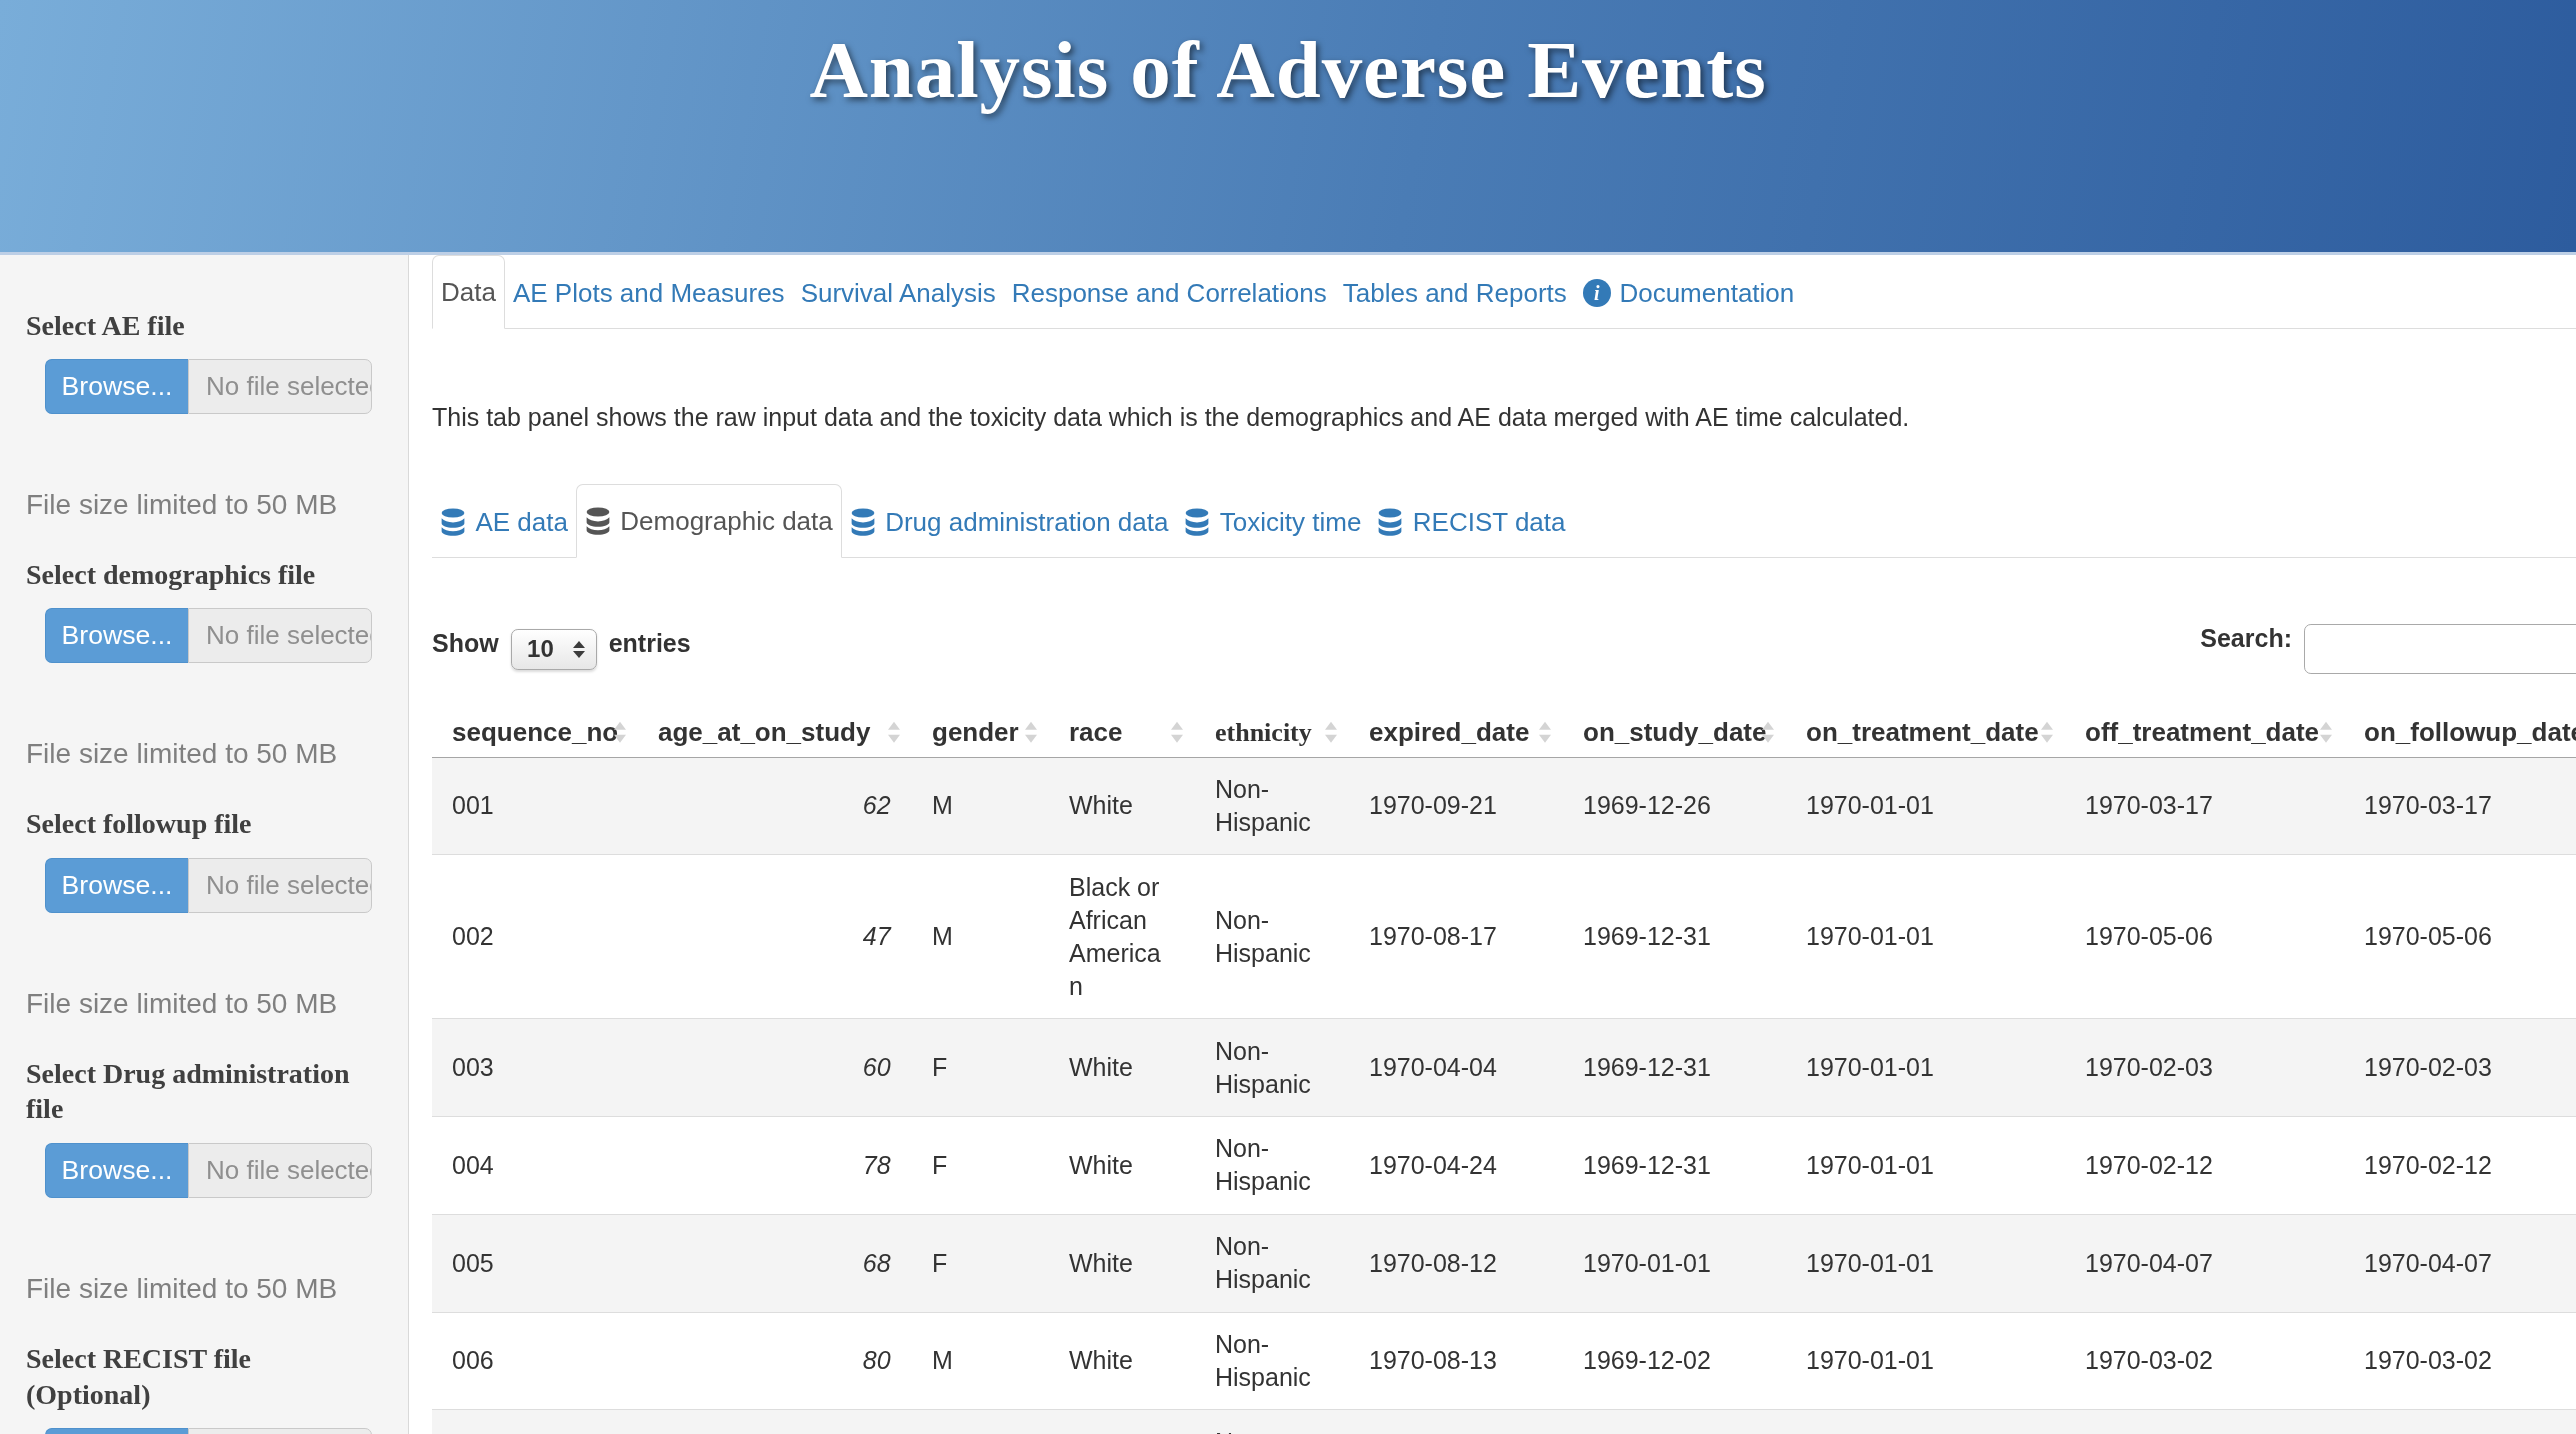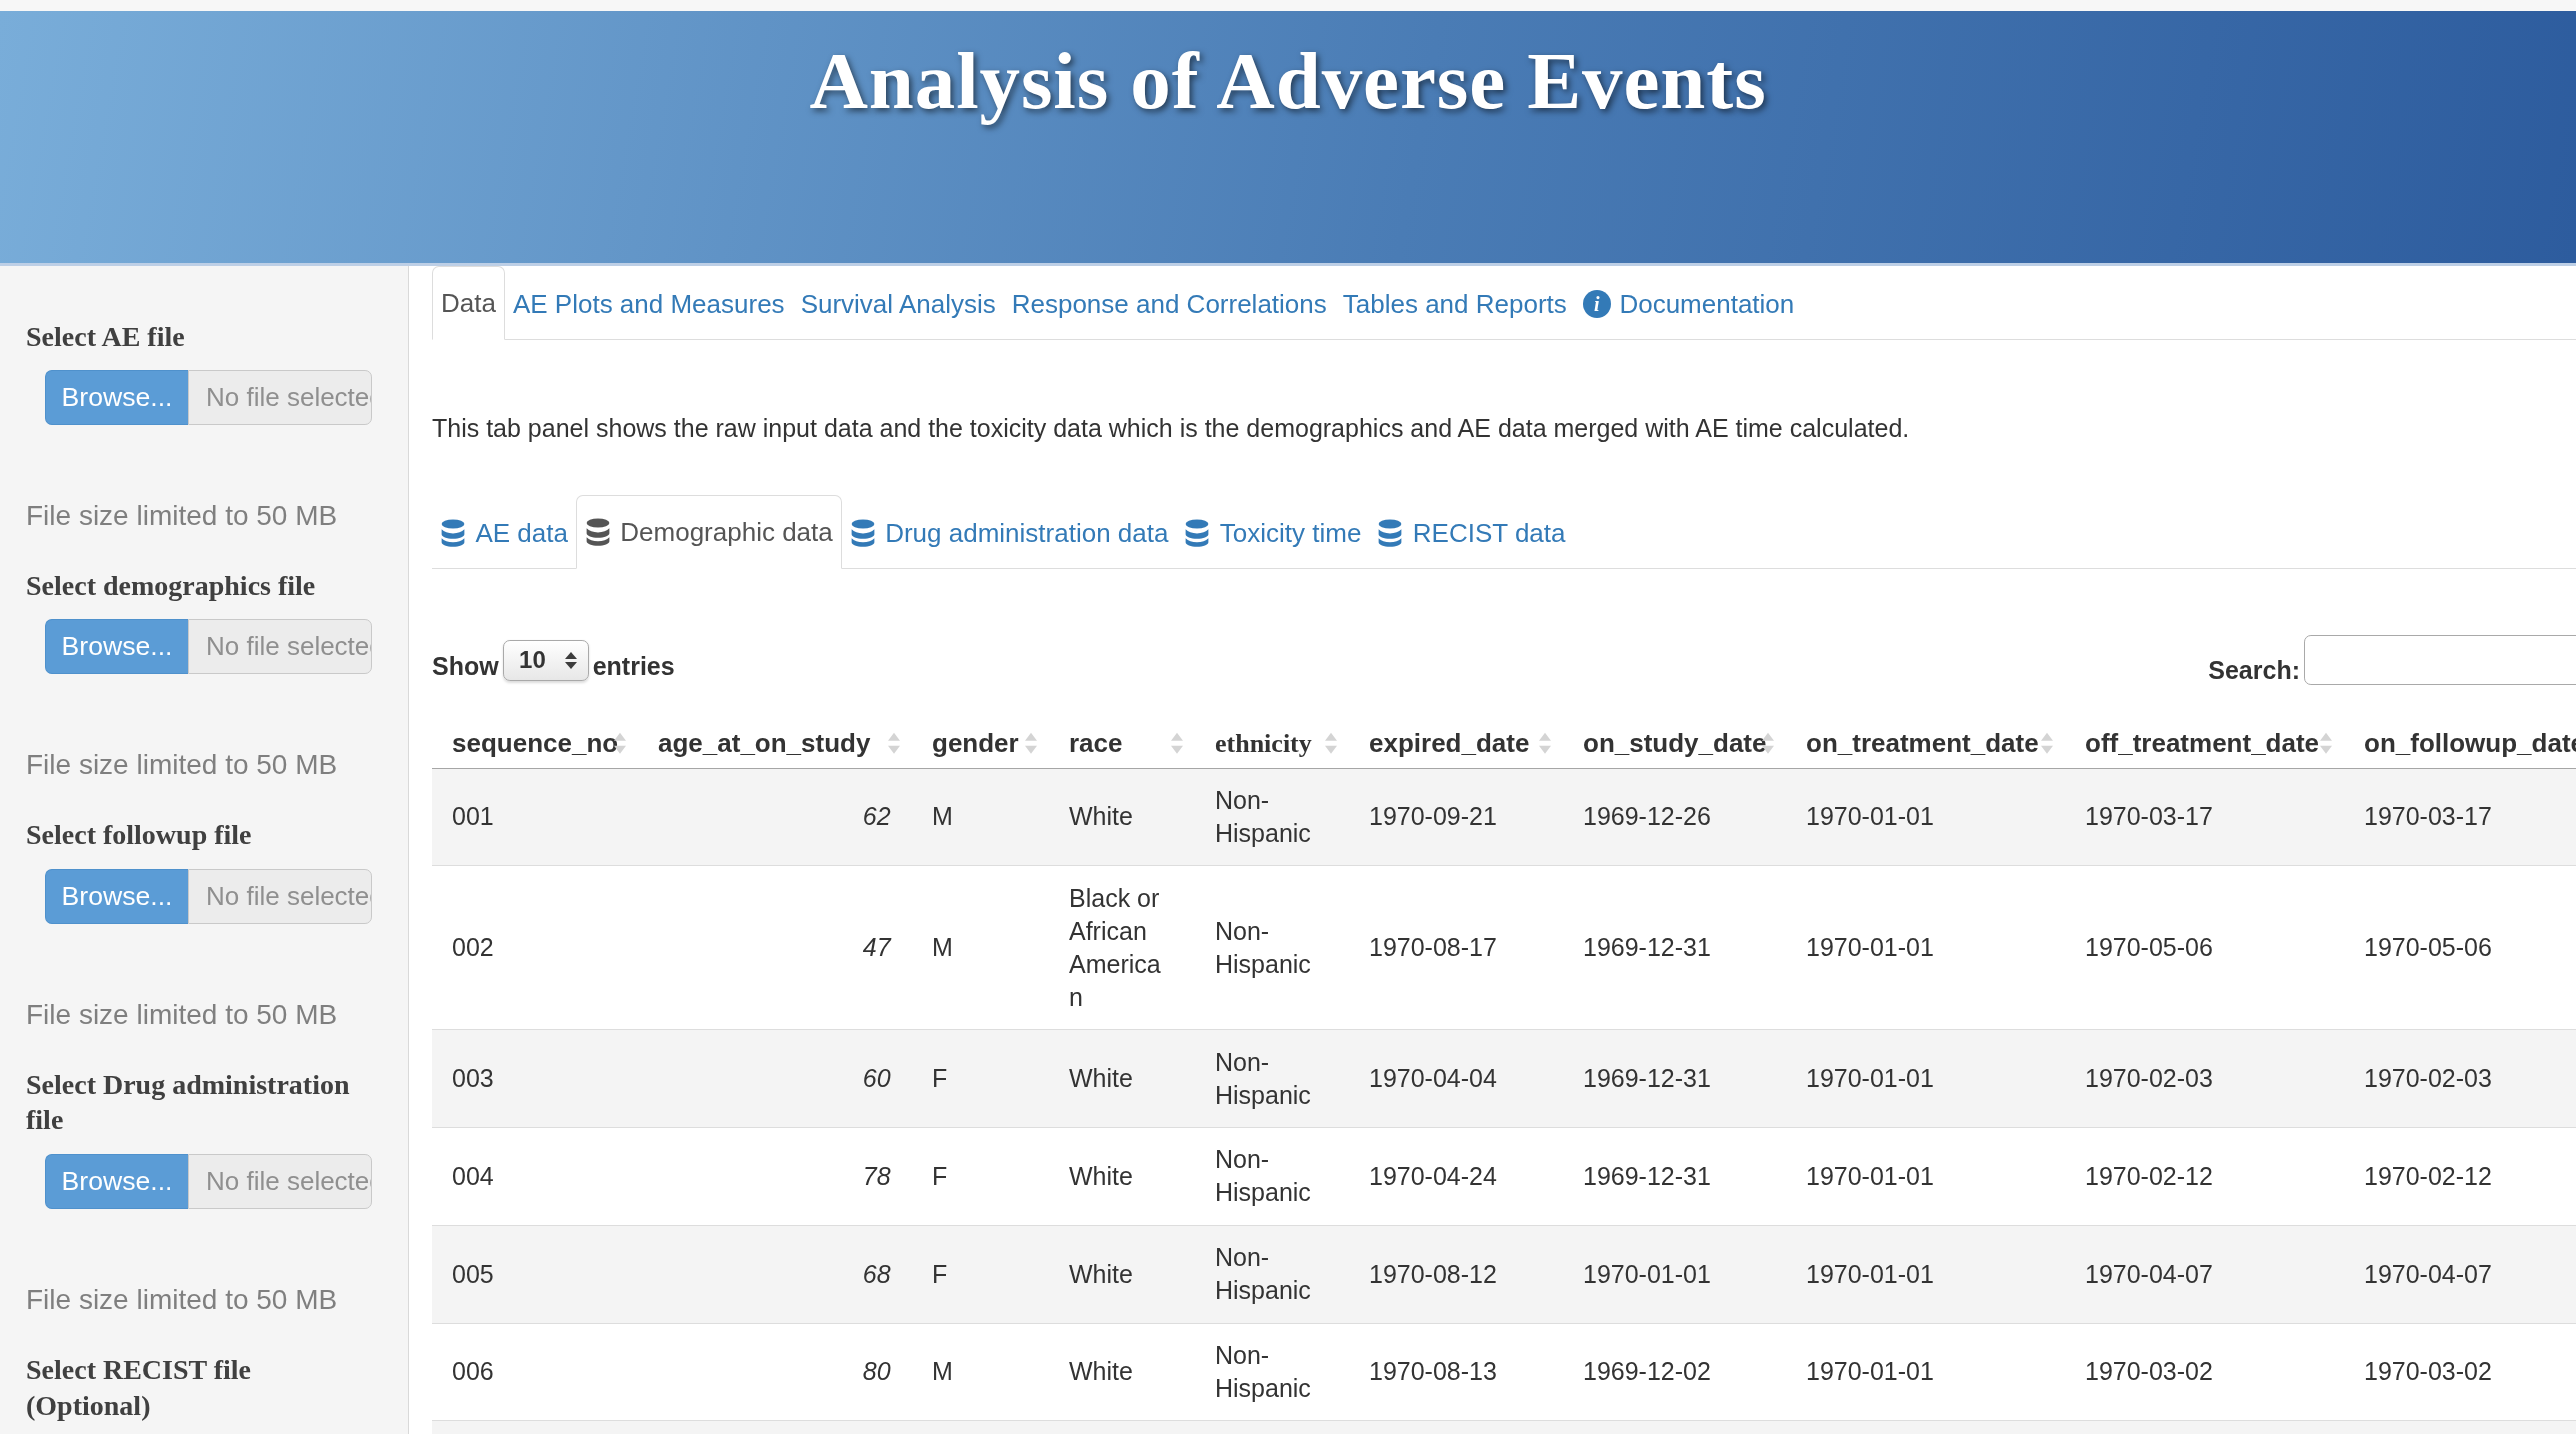--- a/index.html
+++ b/index.html
@@ -5,21 +5,21 @@
   html,body{margin:0;padding:0;}
   body{
     width:2576px;height:1435px;overflow:hidden;position:relative;
     background:#f7f7f7;color:#333;
     font-family:"Liberation Sans", sans-serif;
   }
   
   .banner{
     height:252px;border-bottom:3.4px solid #bdcfe6;
     background:linear-gradient(100deg,#79add9 0%,#4a7cb5 55%,#2d5c9e 100%);
-    text-align:center;box-sizing:content-box;margin-top:11px;
+    text-align:center;box-sizing:content-box;
   }
   .banner h1{
     margin:0;padding-top:24px;
     font-family:"Liberation Serif", serif;font-weight:700;font-size:81px;line-height:1.15;
     color:#ffffff;text-shadow:2.6px 3.4px 6px rgba(0,0,0,.55);
     letter-spacing:0.9px;
   }
   
   .layout{display:flex;align-items:stretch;min-height:1179px;}
   .sidebar{
@@ -61,21 +61,21 @@
     margin-right:8.6px;text-align:center;flex:0 0 auto;
     font:italic 700 20px/28px "Liberation Serif", serif;color:#fff;
   }
   .info-icon::before{content:"i";}
   .desc{font-size:25px;line-height:33px;margin:72px 0 0 0;color:#333;}
   
   .dt-controls{
     display:flex;justify-content:space-between;align-items:center;
     margin:66px 0 34px 0;font-size:25px;font-weight:700;color:#333;
   }
-  .show-group,.search-group{display:flex;align-items:flex-end;gap:4px;}
+  .show-group,.search-group{display:flex;align-items:flex-start;gap:12px;}
   .length-select{
     min-width:86px;height:41px;box-sizing:border-box;
     border:0.9px solid #a9a9a9;border-radius:6.9px;
     background:linear-gradient(#ffffff,#e7e7e7);
     box-shadow:0 1.7px 2.6px rgba(0,0,0,.14);
     display:inline-flex;align-items:center;justify-content:space-between;
     padding:0 10.3px 0 15.4px;cursor:pointer;font-weight:700;font-size:24px;
   }
   .stepper{display:inline-flex;flex-direction:column;gap:3.4px;margin-left:10.3px;}
   .stepper i{display:block;width:0;height:0;border-left:6px solid transparent;border-right:6px solid transparent;}

